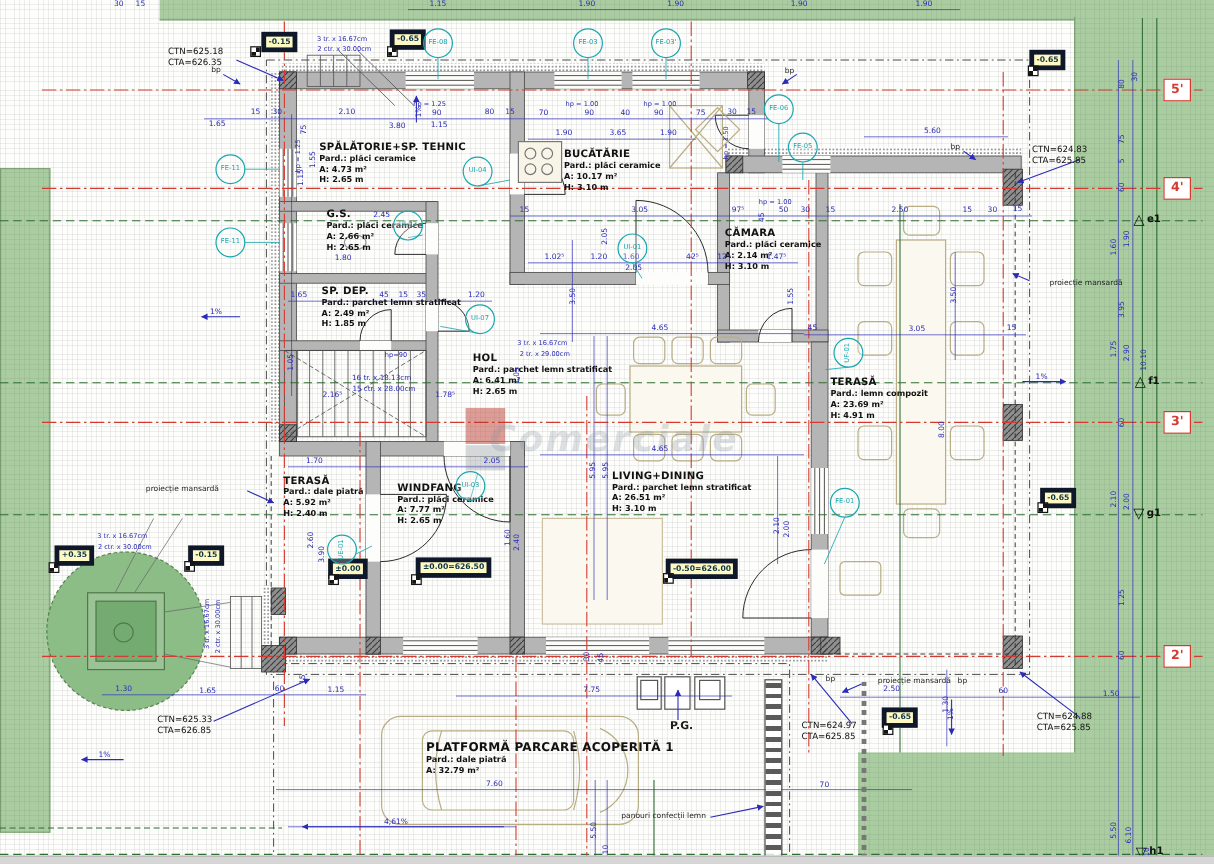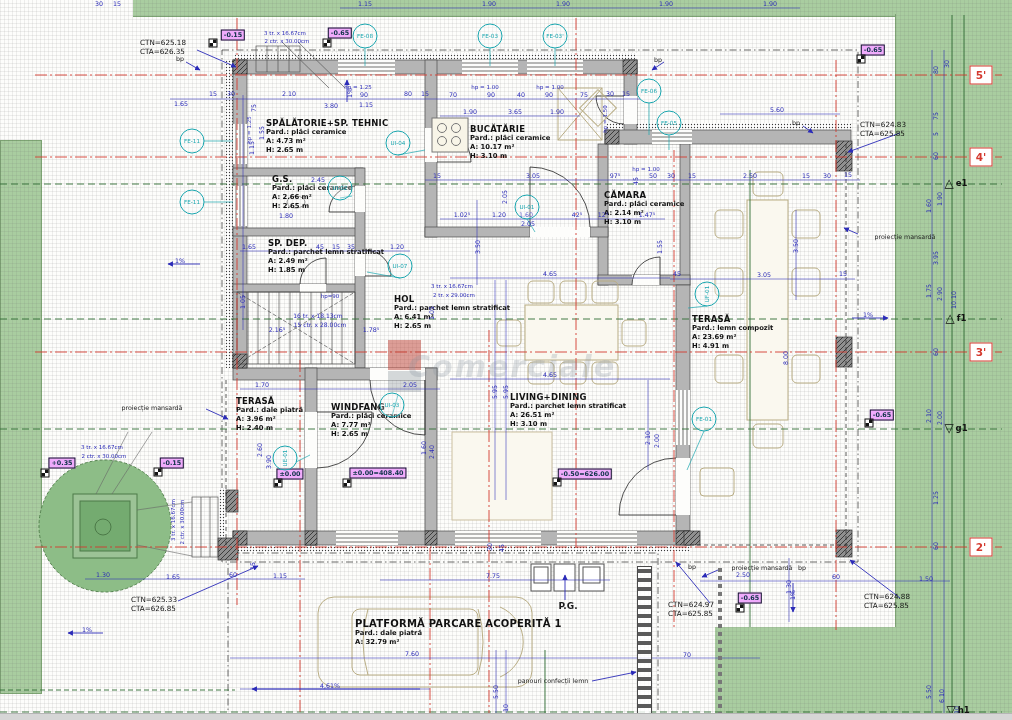--- a/index.html
+++ b/index.html
@@ -11,21 +11,21 @@
       repeating-linear-gradient(0deg, rgba(100,100,100,.10) 0 .6px, transparent .6px 4px),
       repeating-linear-gradient(90deg, rgba(100,100,100,.10) 0 .6px, transparent .6px 4px);}
   svg{position:absolute;inset:0;}
   #labels{position:absolute;inset:0;font-family:"DejaVu Sans",sans-serif;}
   .lab{position:absolute;transform:translate(-50%,-50%);font-size:6.3px;color:#2b2bb8;
        white-space:nowrap;line-height:1;}
   .lab.r{transform:translate(-50%,-50%) rotate(-90deg);}
   .note{color:#1c1c1c;}
   .note.b{color:#2b2bb8;}
   .bold{font-weight:bold;}
-  .badge{background:#f0abfc;border:1px solid #0f172a;color:#0e3347;font-weight:bold;
+  .badge{background:#fef9c3;border:4px solid #0f172a;color:#0e3347;font-weight:bold;
          font-size:6.4px;padding:0 2px;line-height:1.4;}
   .circ{width:23px;height:23px;border:1px solid #19a6af;border-radius:50%;color:#19a6af;
         font-size:5.6px;display:flex;align-items:center;justify-content:center;
         background:rgba(255,255,255,.25);}
   .axbox{width:21px;height:17px;border:1.7px solid #d43a2f;color:#d43a2f;background:#fff;
          font-weight:bold;font-size:10.5px;display:flex;align-items:center;justify-content:center;}
   .tri{display:flex;gap:2px;align-items:center;font-size:8.5px;font-weight:bold;color:#111;}
   .tri .g{font-size:12px;font-weight:400;line-height:1;}
   .ctn{position:absolute;font-size:7.2px;font-weight:normal;color:#101010;line-height:1.3;
        white-space:nowrap;}
@@ -441,21 +441,21 @@
       </div>
       <div class="room" style="left: 692px; top: 314px;">
         <div class="rname">TERASĂ</div>
         <div class="rline">Pard.: lemn compozit</div>
         <div class="rline">A: 23.69 m²</div>
         <div class="rline">H: 4.91 m</div>
       </div>
       <div class="room" style="left: 236px; top: 396px;">
         <div class="rname">TERASĂ</div>
         <div class="rline">Pard.: dale piatră</div>
-        <div class="rline">A: 3.96 m²</div>
+        <div class="rline">A: 5.92 m²</div>
         <div class="rline">H: 2.40 m</div>
       </div>
       <div class="room" style="left: 331px; top: 402px;">
         <div class="rname">WINDFANG</div>
         <div class="rline">Pard.: plăci ceramice</div>
         <div class="rline">A: 7.77 m²</div>
         <div class="rline">H: 2.65 m</div>
       </div>
       <div class="room" style="left: 510px; top: 392px;">
         <div class="rname">LIVING+DINING</div>
@@ -616,21 +616,21 @@
       <div class="lab note r b" style="left: 174px; top: 520px; font-size: 5.5px;">3 tr. x 16.67cm</div>
       <div class="lab note r b" style="left: 183px; top: 522px; font-size: 5.5px;">2 ctr. x 30.00cm</div>
       <div class="lab badge" style="left: 233px; top: 35px;">-0.15</div>
       <div class="lab badge" style="left: 340px; top: 33px;">-0.65</div>
       <div class="lab badge" style="left: 873px; top: 50px;">-0.65</div>
       <div class="lab badge" style="left: 62px; top: 463px;">+0.35</div>
       <div class="lab badge" style="left: 172px; top: 463px;">-0.15</div>
       <div class="lab badge" style="left: 882px; top: 415px;">-0.65</div>
       <div class="lab badge" style="left: 750px; top: 598px;">-0.65</div>
       <div class="lab badge" style="left: 290px; top: 474px;">±0.00</div>
-      <div class="lab badge" style="left: 378px; top: 473px;">±0.00=408.40</div>
+      <div class="lab badge" style="left: 378px; top: 473px;">±0.00=626.50</div>
       <div class="lab badge" style="left: 585px; top: 474px;">-0.50=626.00</div>
       <div class="mark" style="left: 213px; top: 43px;"></div>
       <div class="mark" style="left: 327px; top: 43px;"></div>
       <div class="mark" style="left: 861px; top: 59px;"></div>
       <div class="mark" style="left: 45px; top: 473px;"></div>
       <div class="mark" style="left: 158px; top: 472px;"></div>
       <div class="mark" style="left: 869px; top: 423px;"></div>
       <div class="mark" style="left: 740px; top: 608px;"></div>
       <div class="mark" style="left: 278px; top: 483px;"></div>
       <div class="mark" style="left: 347px; top: 483px;"></div>

